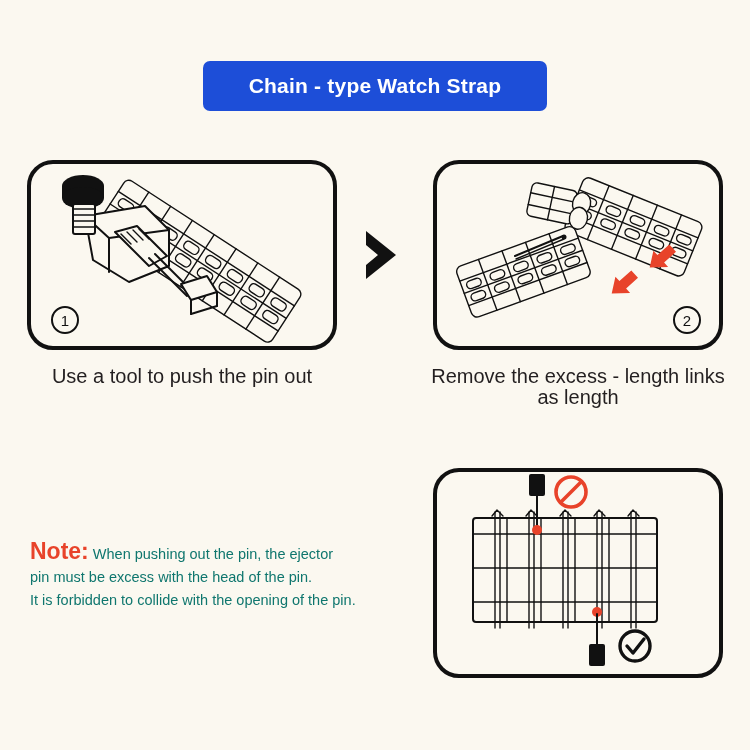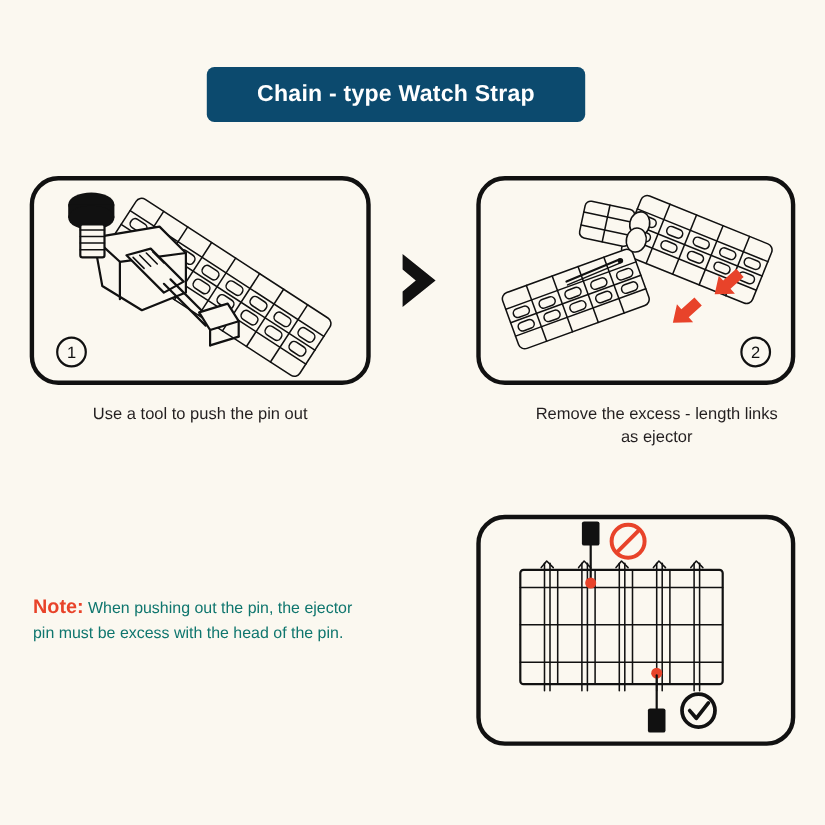--- a/index.html
+++ b/index.html
@@ -16,25 +16,25 @@
   }
   .page {
     position: relative;
     width: 750px;
     height: 750px;
   }
 
   
   .title-badge {
     position: absolute;
-    left: 188px;
+    left: 203px;
     top: 61px;
     width: 344px;
     height: 50px;
-    background: #0c4a6e;
+    background: #1d4ed8;
     border-radius: 7px;
     display: flex;
     align-items: center;
     justify-content: center;
     box-sizing: border-box;
   }
   .title-badge span {
     color: #ffffff;
     font-size: 21px;
     font-weight: bold;
@@ -69,26 +69,26 @@
     background: #fbf8f0;
     box-sizing: border-box;
   }
   #badge-1 { left: 20px; bottom: 12px; }
   #badge-2 { right: 18px; bottom: 12px; }
 
   
   .caption {
     position: absolute;
     text-align: center;
-    font-size: 15px;
+    font-size: 20px;
     color: #231f20;
     line-height: 21px;
   }
   #caption-1 { left: 27px;  top: 366px; width: 310px; }
-  #caption-2 { left: 444px; top: 366px; width: 306px; }
+  #caption-2 { left: 425px; top: 366px; width: 306px; }
 
   
   .big-arrow {
     position: absolute;
     left: 356px;
     top: 225px;
     width: 60px;
     height: 60px;
   }
 
@@ -96,21 +96,21 @@
   .note {
     position: absolute;
     left: 30px;
     top: 540px;
     width: 390px;
     color: #e8432a;
     font-size: 14.5px;
     line-height: 23px;
   }
   .note .note-label {
-    font-size: 18px;
+    font-size: 23px;
     font-weight: bold;
     color: #e8432a;
     text-align: center;
   }
   .note .note-body { color: #0f766e; }
 
   svg { display: block; }
   .ln { fill: none; stroke: #111; stroke-width: 2; stroke-linejoin: round; stroke-linecap: round; }
   .ln-thin { fill: none; stroke: #111; stroke-width: 1.4; stroke-linejoin: round; stroke-linecap: round; }
   .fillw { fill: #fbf8f0; stroke: #111; stroke-width: 2; stroke-linejoin: round; }
@@ -286,27 +286,28 @@
       <g transform="translate(206,96) rotate(-42)">
         <path class="redfill" d="M0 10 L14 0 L14 6 L30 6 L30 16 L14 16 L14 22 Z"></path>
       </g>
     </svg>
 
     <div class="step-badge" id="badge-2">2</div>
   </div>
 
   <div class="caption" id="caption-2">
     <div>Remove the excess - length links</div>
-    <div>as ejector</div>
+    <div>as length</div>
   </div>
 
   <div class="note">
     <span class="note-label">Note:</span>
     <span class="note-body">When pushing out the pin, the ejector</span><br>
     <span class="note-body">pin must be excess with the head of the pin.</span><br>
+    <span class="note-body">It is forbidden to collide with the opening of the pin.</span>
   </div>
 
   <div class="panel" id="panel-3">
     <svg width="282" height="202" viewBox="0 0 282 202">
 
       <g>
         <rect class="fillw" x="36" y="46" width="184" height="104" rx="3"></rect>
 
         <line class="ln-thin" x1="36" y1="62" x2="220" y2="62"></line>
         <line class="ln-thin" x1="36" y1="96" x2="220" y2="96"></line>

